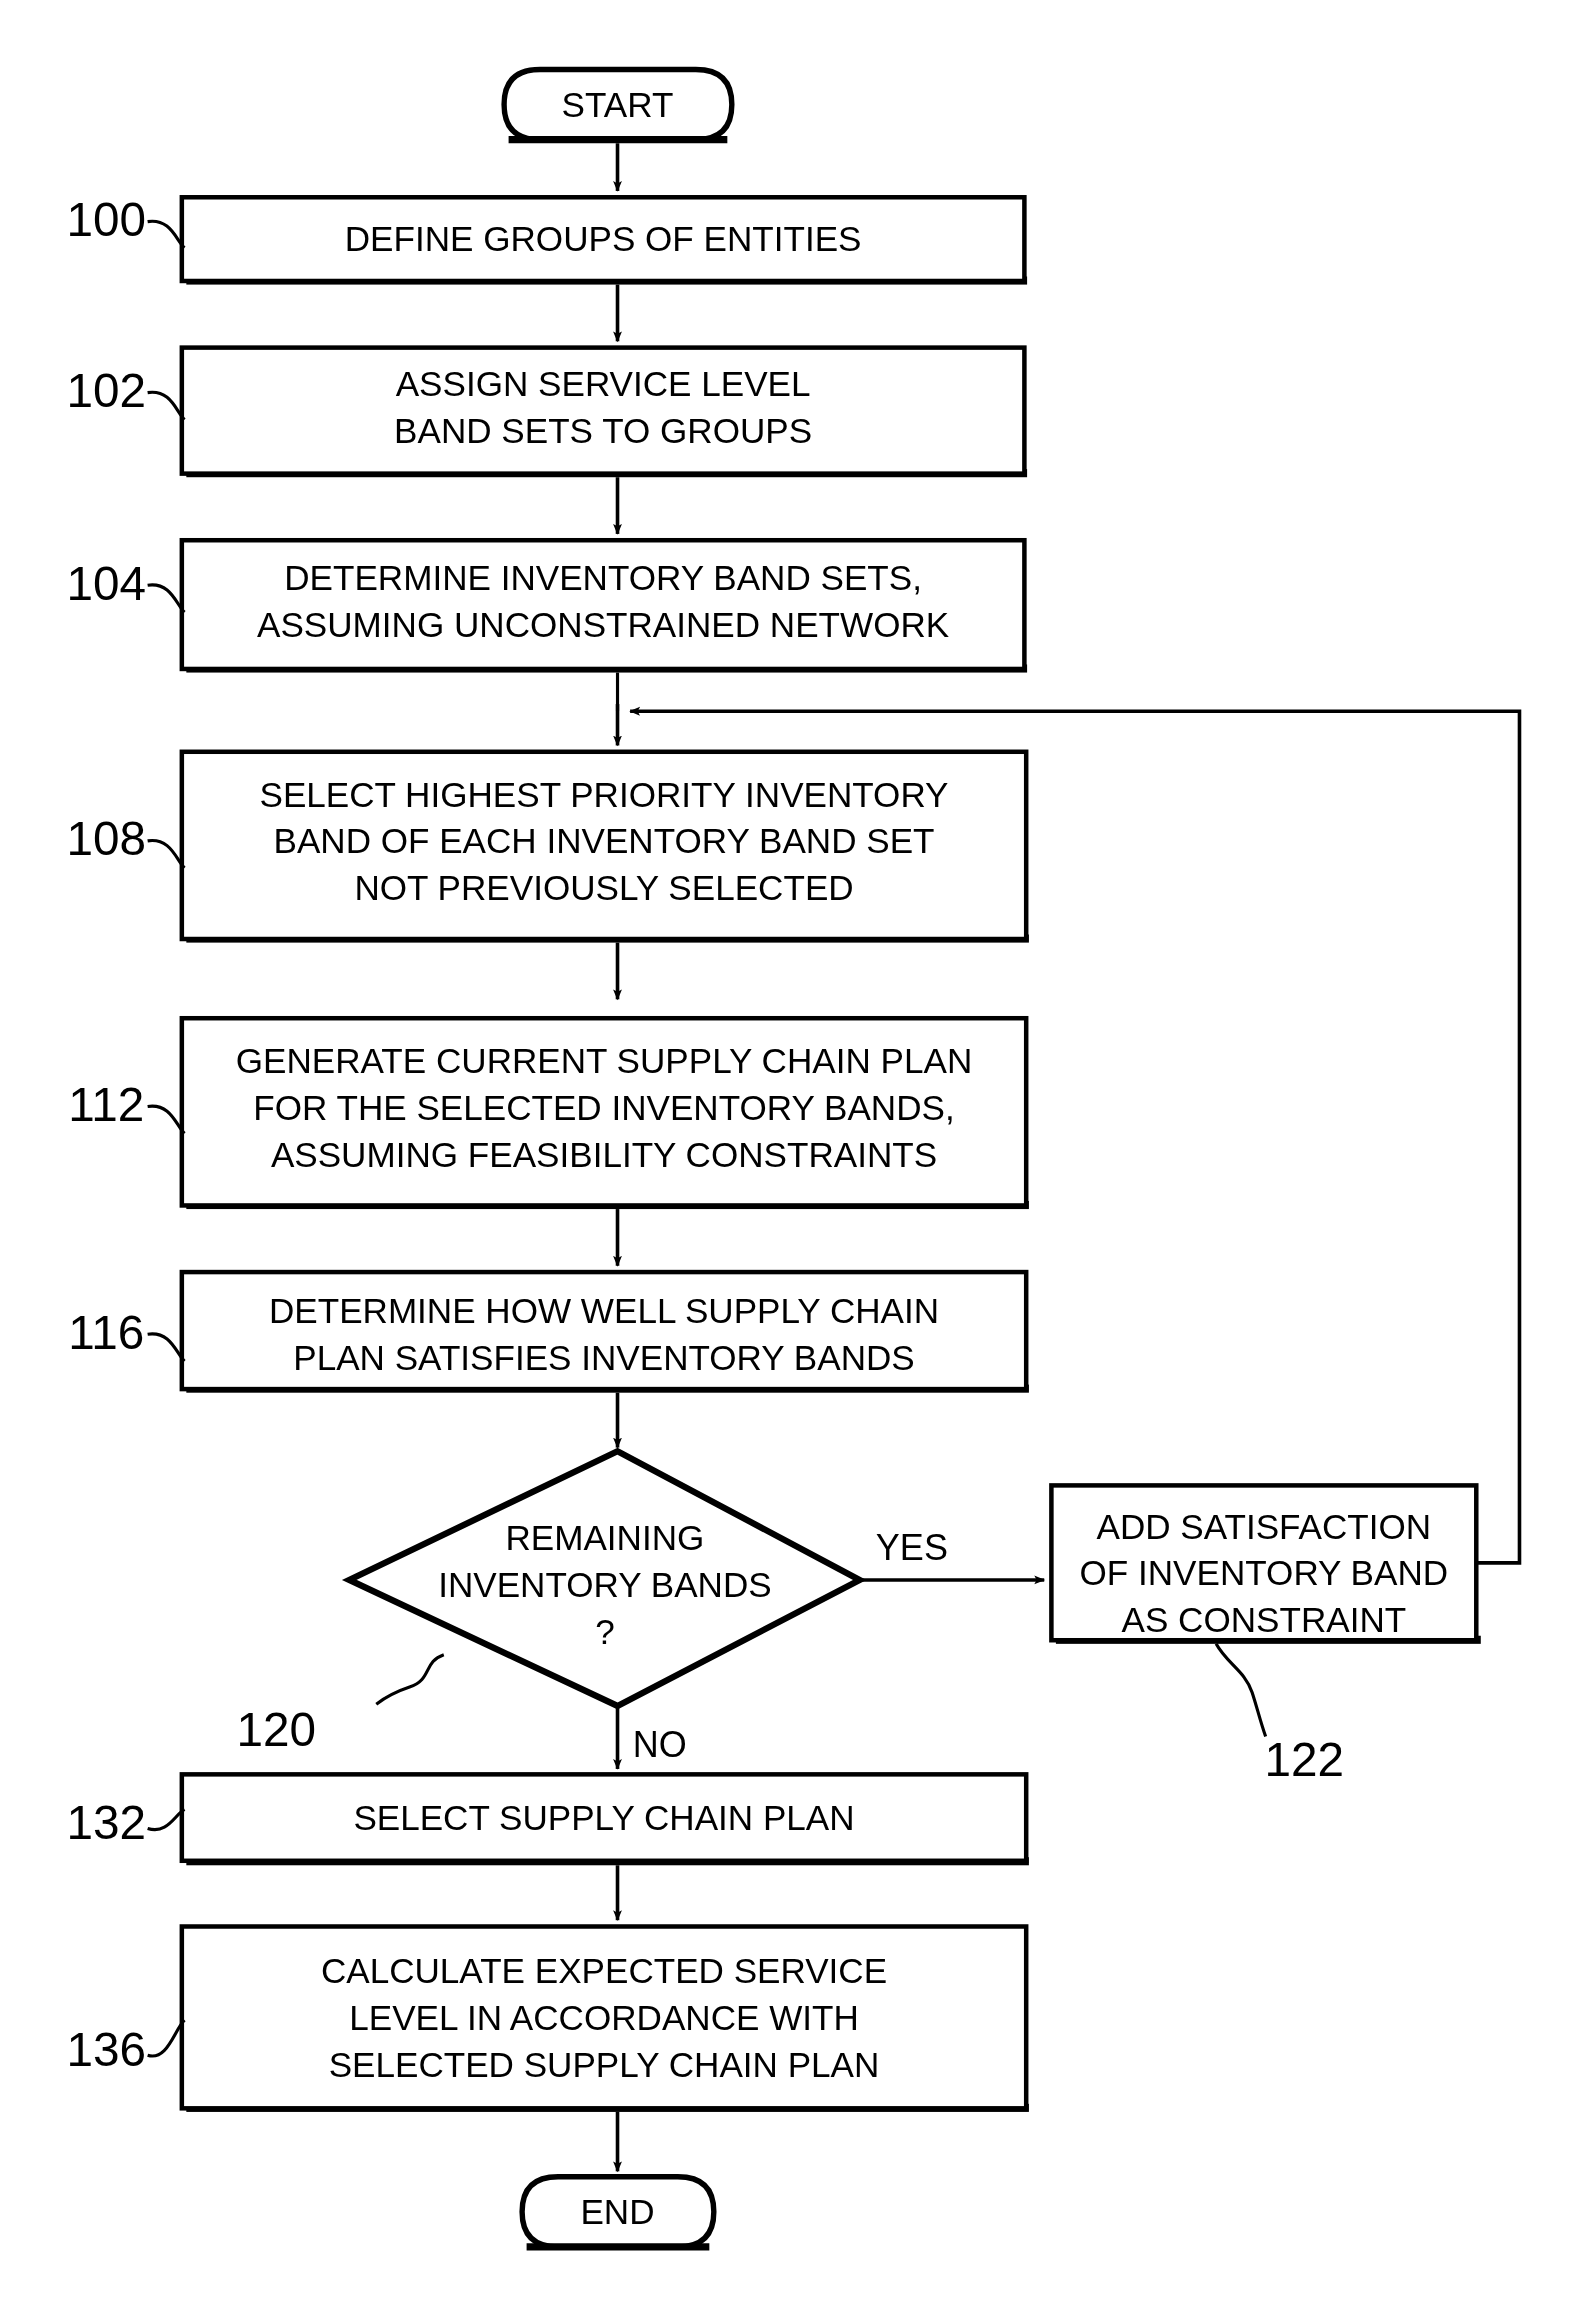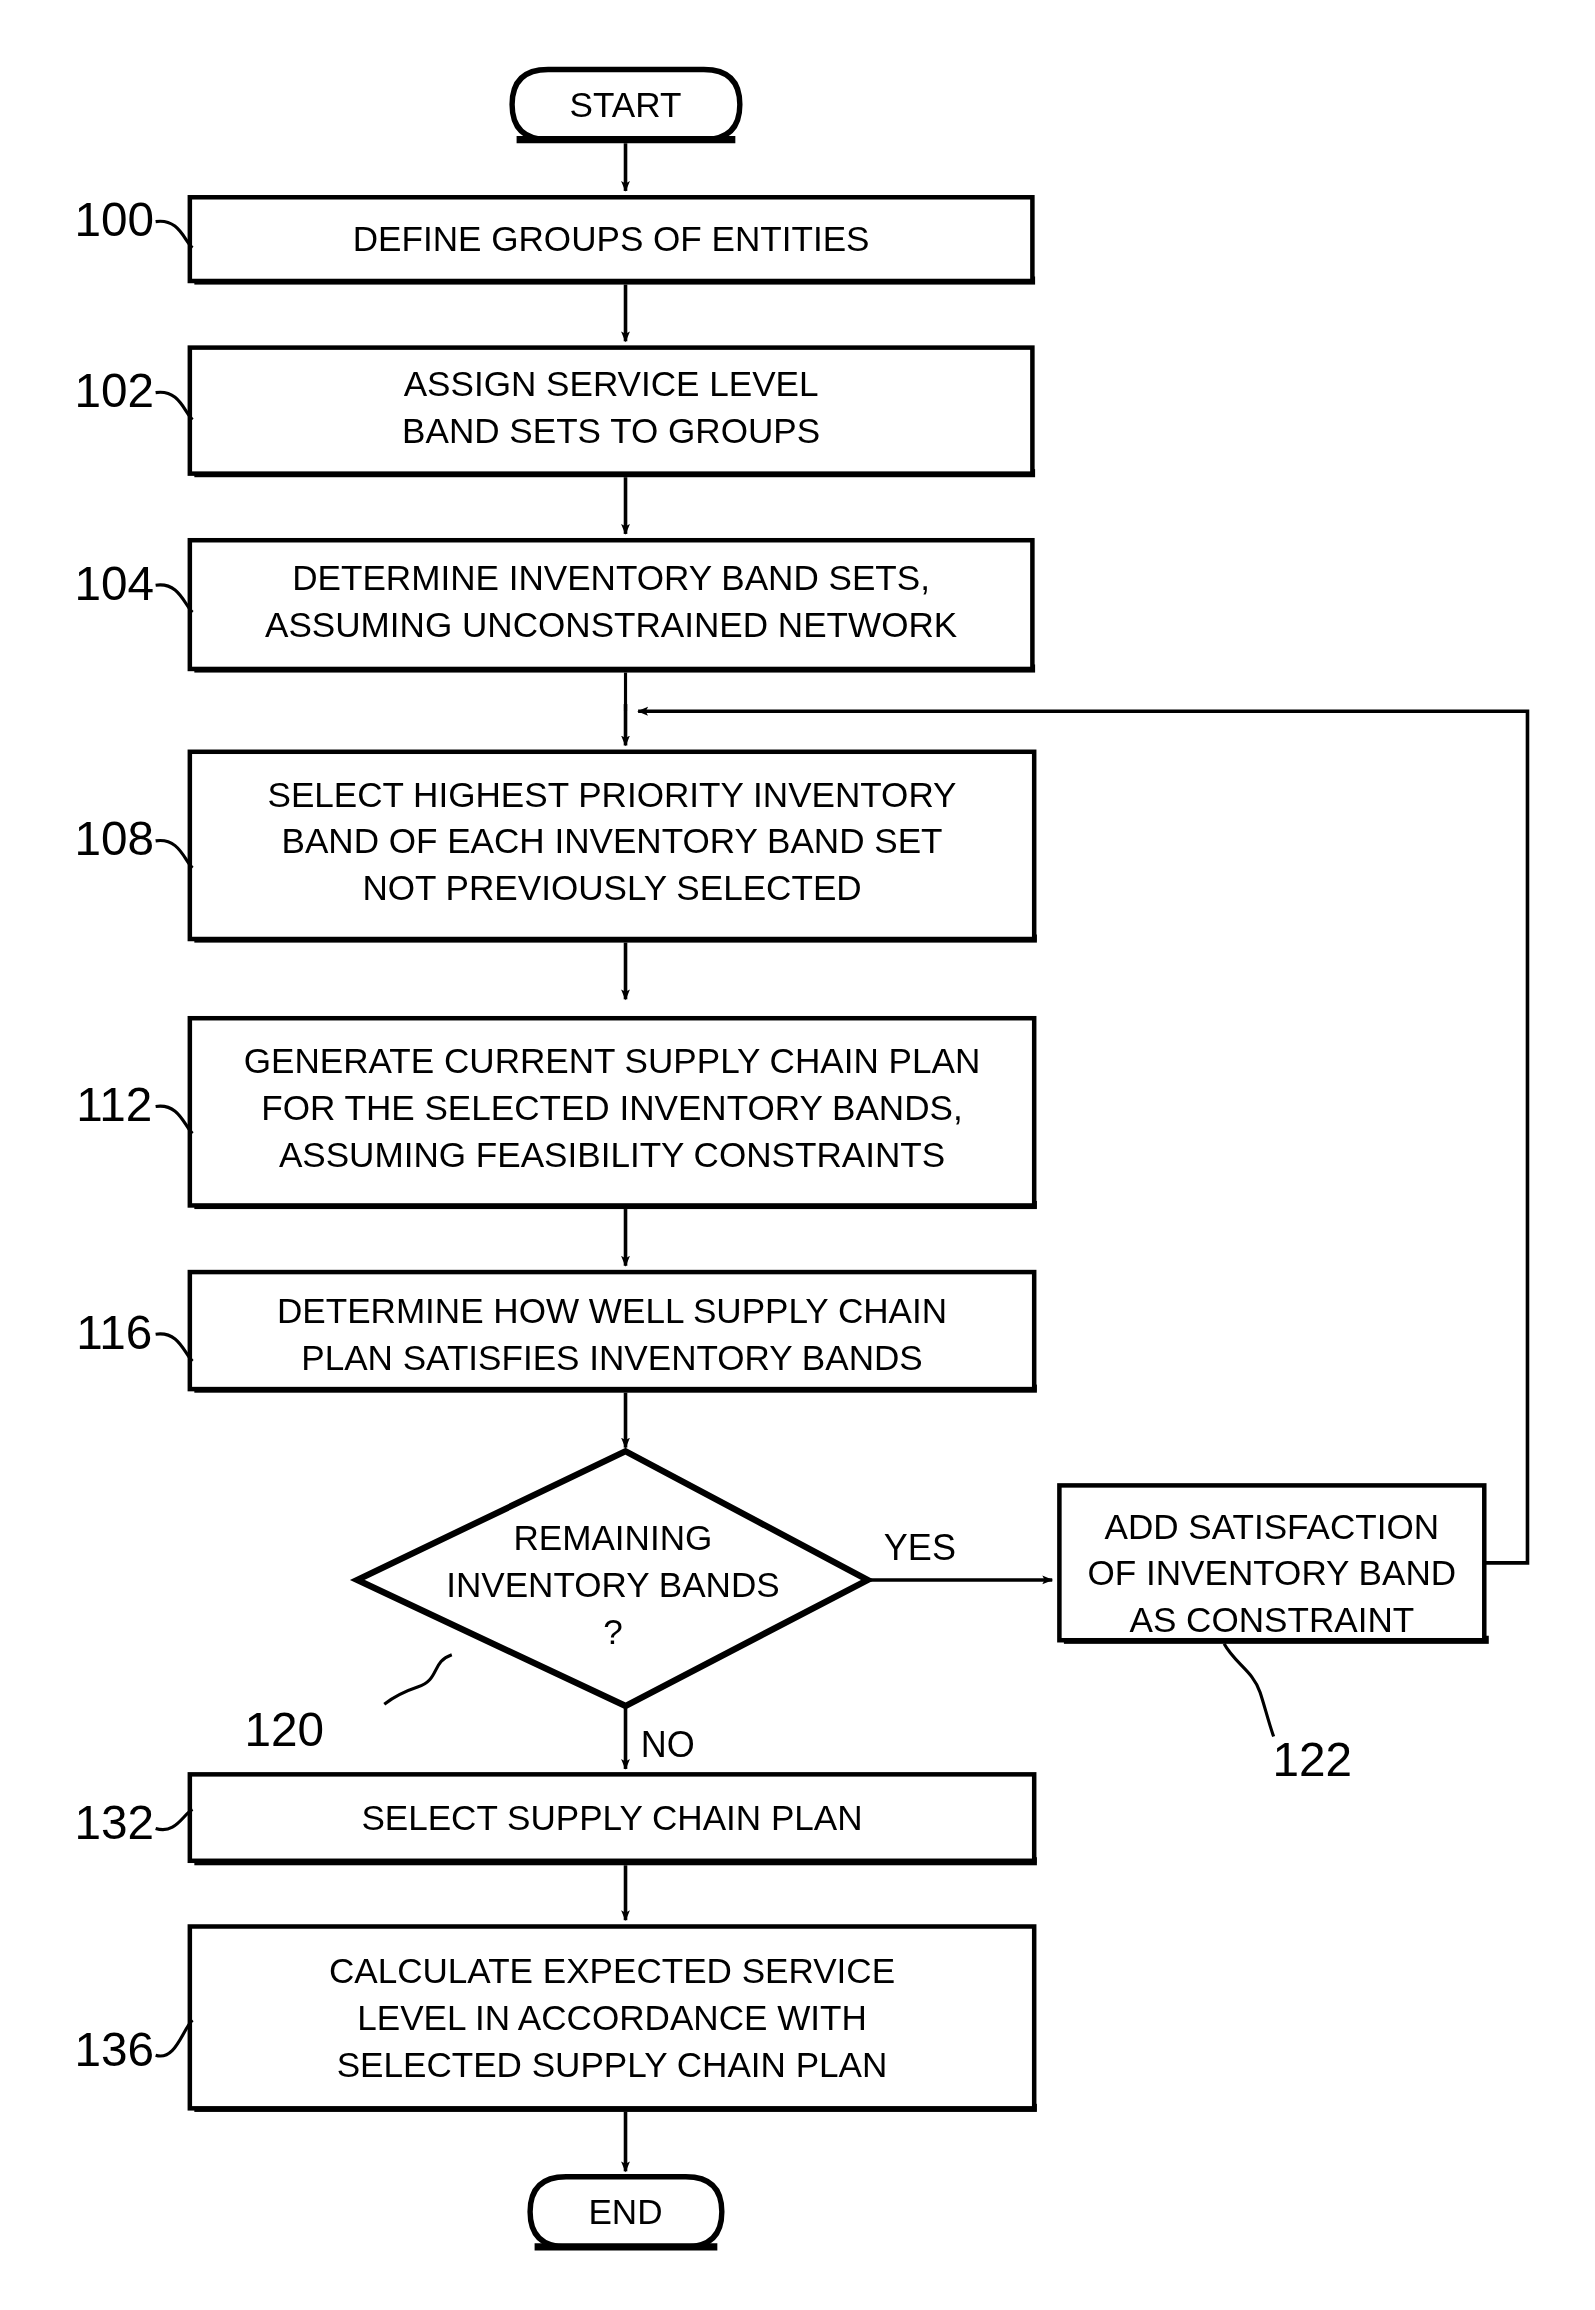--- a/index.html
+++ b/index.html
@@ -11,21 +11,20 @@
     width: 1596px;
     height: 2311px;
     font-family: "Liberation Sans", sans-serif;
     overflow: hidden;
   }
   #flowchart-root {
     position: relative;
     width: 1588px;
     height: 2311px;
     background: #ffffff;
-    padding-left: 8px;
   }
   svg.diagram {
     display: block;
     width: 1596px;
     height: 2311px;
   }
   .node-box {
     fill: #ffffff;
     stroke: #000000;
     stroke-width: 5;

